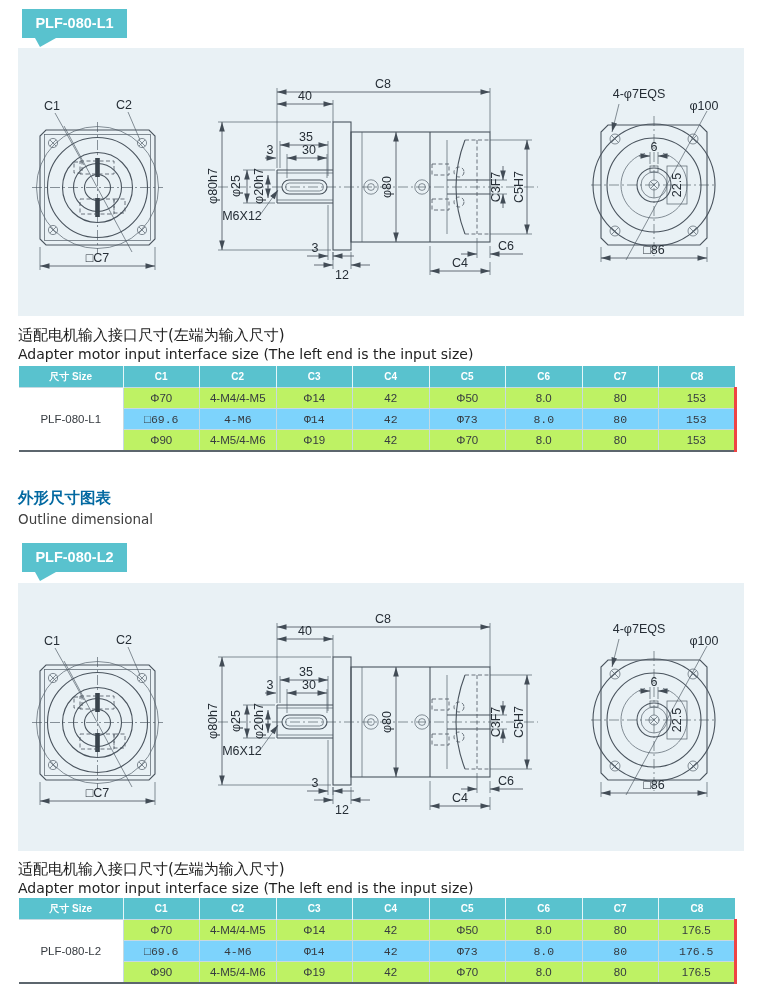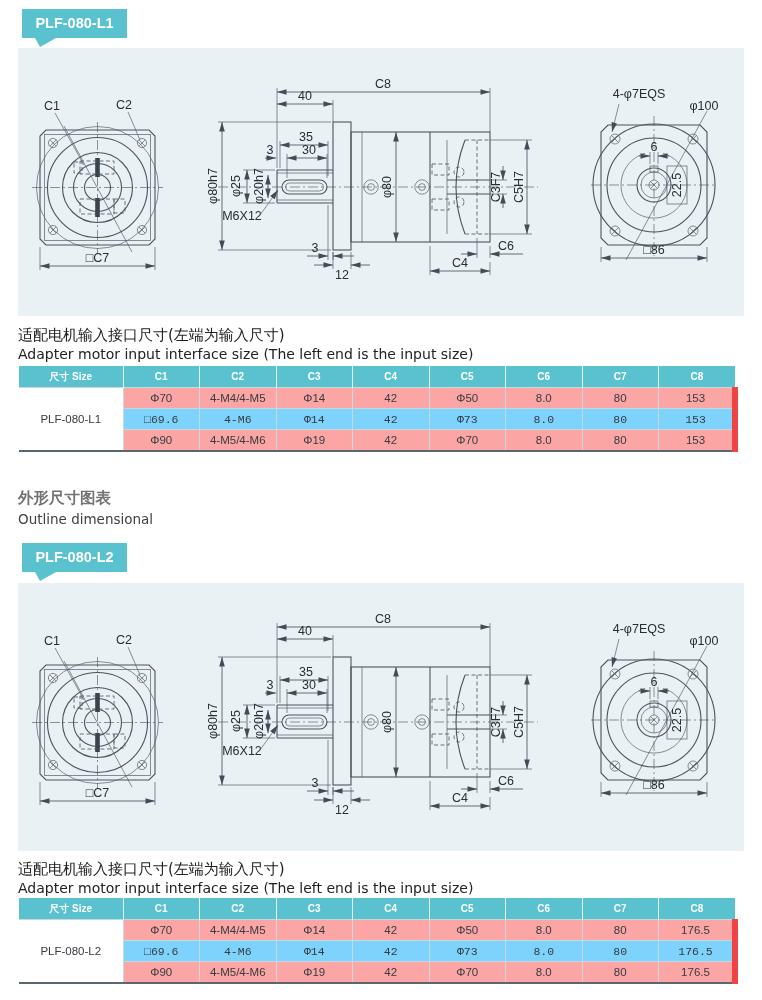--- a/index.html
+++ b/index.html
@@ -8,32 +8,32 @@
   .badge{position:absolute;left:22px;width:105px;height:29px;background:#59c2ce;color:#fff;
          font-size:14.5px;font-weight:bold;text-align:center;line-height:29px;
          font-family:"Liberation Sans",sans-serif;}
   .badge::after{content:"";position:absolute;left:13px;top:29px;width:0;height:0;
          border-style:solid;border-width:9px 16px 0 5px;
          border-color:#59c2ce transparent transparent transparent;}
   .panel{position:absolute;left:18px;width:726px;height:268px;background:#e9f1f5;}
   .note{position:absolute;left:18px;color:#222;white-space:nowrap;}
   .note-zh{font-size:15px;}
   .note-en{font-size:14px;}
-  .headline-zh{position:absolute;left:18px;font-size:15.5px;font-weight:bold;color:#737373;}
+  .headline-zh{position:absolute;left:18px;font-size:15.5px;font-weight:bold;color:#0369a1;}
   .headline-en{position:absolute;left:18px;font-size:13.5px;color:#404040;}
   table.dimtable{position:absolute;left:19px;width:716px;border-collapse:collapse;table-layout:fixed;
          border-bottom:2px solid #5c666d;font-family:"Liberation Sans",sans-serif;}
   table.dimtable th{background:#59c2ce;color:#fff;font-size:10px;font-weight:bold;height:21px;
          border-left:1px solid rgba(255,255,255,.85);padding:0;}
   table.dimtable th:first-child{border-left:none;}
   table.dimtable td{height:20px;font-size:11.5px;color:#363b40;text-align:center;
-         border:1px solid #c6d9e1;background:#fca5a5;padding:0;}
+         border:1px solid #c6d9e1;background:#bef264;padding:0;}
   table.dimtable tr.alt td{background:#7dd3fc;font-family:Liberation Mono, monospace;}
   table.dimtable td.lbl{background:#fff;border-left:none;font-size:11.5px;}
-  table.dimtable td:last-child{border-right:6px solid #ef4444;}
+  table.dimtable td:last-child{border-right:3px solid #ef4444;}
   
   .ln{fill:none;stroke:#4a545e;stroke-width:1.1;}
   .tn{fill:none;stroke:#55606a;stroke-width:0.7;}
   .dm{fill:none;stroke:#424c56;stroke-width:0.8;}
   .cl{fill:none;stroke:#5a646e;stroke-width:0.7;stroke-dasharray:10 3 2 3;}
   .hd{fill:none;stroke:#4a545e;stroke-width:0.8;stroke-dasharray:4 2.5;}
   .dk{fill:#39434c;stroke:none;}
   text.dt{font-family:"Liberation Sans",sans-serif;font-size:12.5px;fill:#262e36;}
 </style>
 </head>

